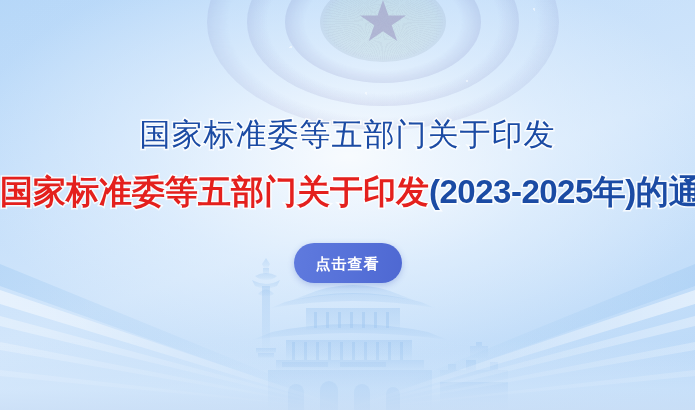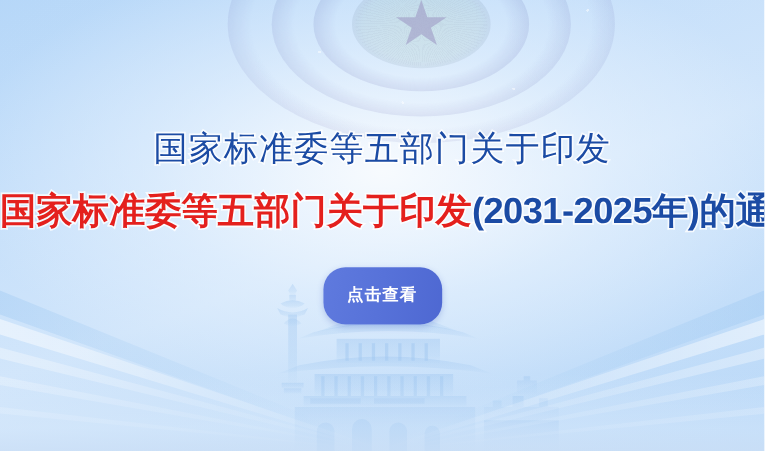--- a/index.html
+++ b/index.html
@@ -127,21 +127,21 @@
   .cta-wrap {
     position: absolute;
     left: 0;
     top: 243px;
     width: 695px;
     text-align: center;
   }
   .cta {
     display: inline-block;
     width: 108px;
-    height: 52px;
+    height: 40px;
     line-height: 40px;
     border-radius: 20px;
     background: linear-gradient(100deg, #5f7ade 0%, #5772d9 48%, #4e68d2 100%);
     color: #ffffff;
     font-size: 15px;
     font-weight: bold;
     letter-spacing: 1px;
     text-align: center;
     cursor: pointer;
     border: none;
@@ -290,21 +290,21 @@
       <polygon points="695,112 347,180 347,180 695,120" fill="url(#sr)" opacity="0.55"></polygon>
       <polygon points="695,140 347,180 347,180 695,146" fill="url(#sr)" opacity="0.45"></polygon>
     </svg>
   </div>
 
   <div class="layer-bottom-fade"></div>
 
   <div class="headline">
     <div class="title-line-1">国家标准委等五部门关于印发</div>
     <div class="title-line-2">
-      <span class="t-red">国家标准委等五部门关于印发</span><span class="t-years">(2031-2025年)</span><span class="t-blue">的通知</span>
+      <span class="t-red">国家标准委等五部门关于印发</span><span class="t-years">(2023-2025年)</span><span class="t-blue">的通知</span>
     </div>
   </div>
 
   <div class="cta-wrap">
     <button class="cta">点击查看</button>
   </div>
 
 </div>
 
 </body></html>

